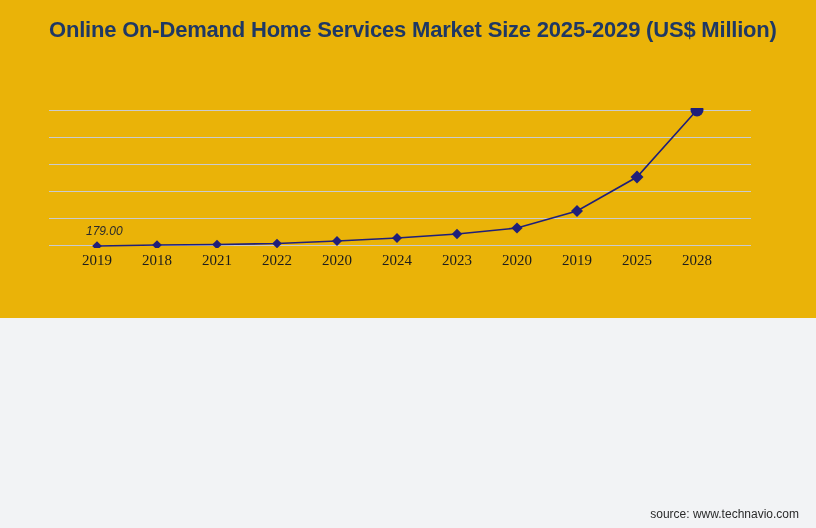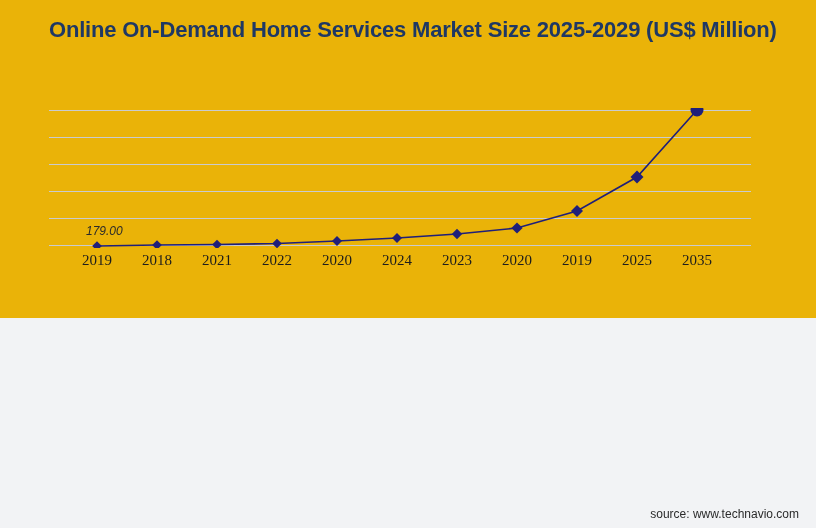--- a/index.html
+++ b/index.html
@@ -88,20 +88,20 @@
     <span style="left:48px">2019</span>
     <span style="left:108px">2018</span>
     <span style="left:168px">2021</span>
     <span style="left:228px">2022</span>
     <span style="left:288px">2020</span>
     <span style="left:348px">2024</span>
     <span style="left:408px">2023</span>
     <span style="left:468px">2020</span>
     <span style="left:528px">2019</span>
     <span style="left:588px">2025</span>
-    <span style="left:648px">2035</span>
+    <span style="left:648px">2028</span>
   </div>
 </div>
 
 <div class="stats">
 
   <div class="source">source: www.technavio.com</div>
 </div>
 
 </body></html>

